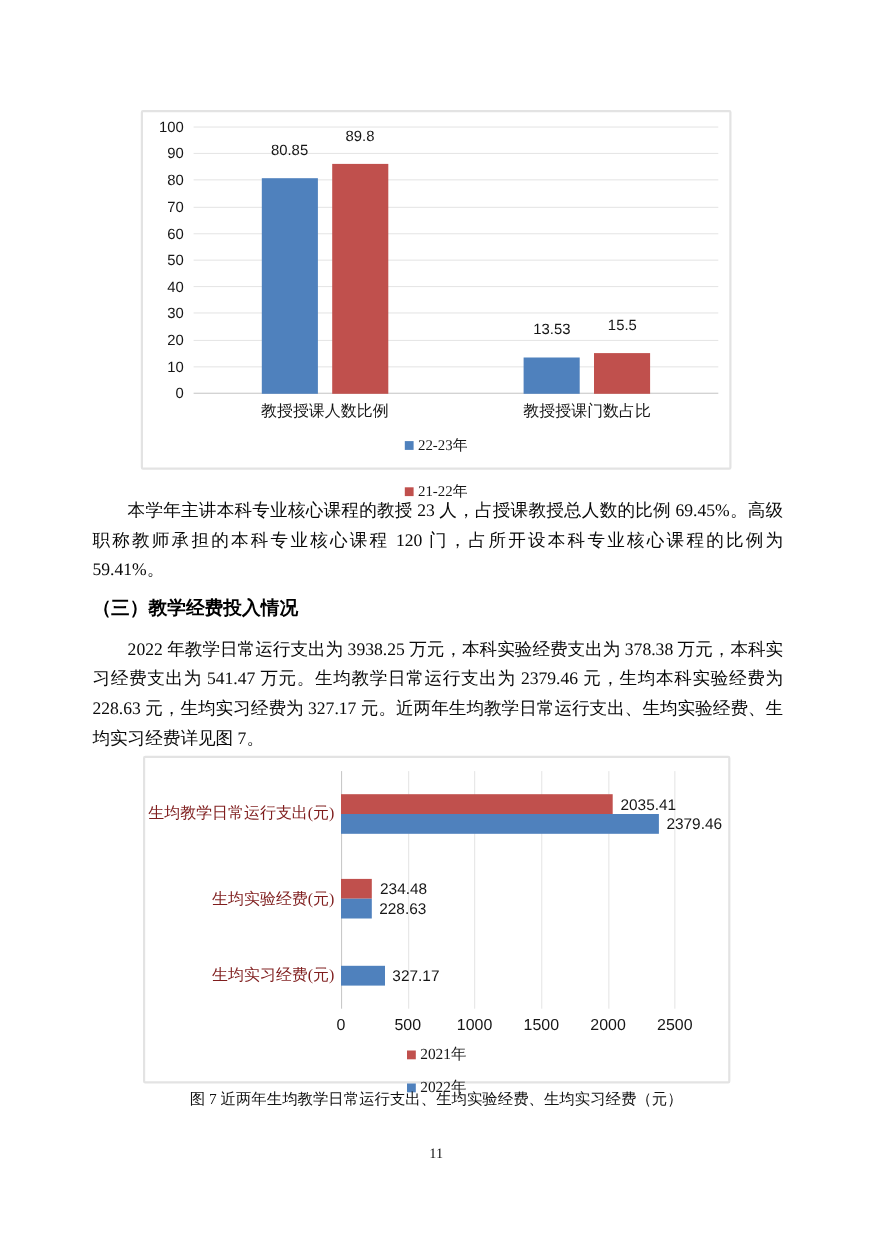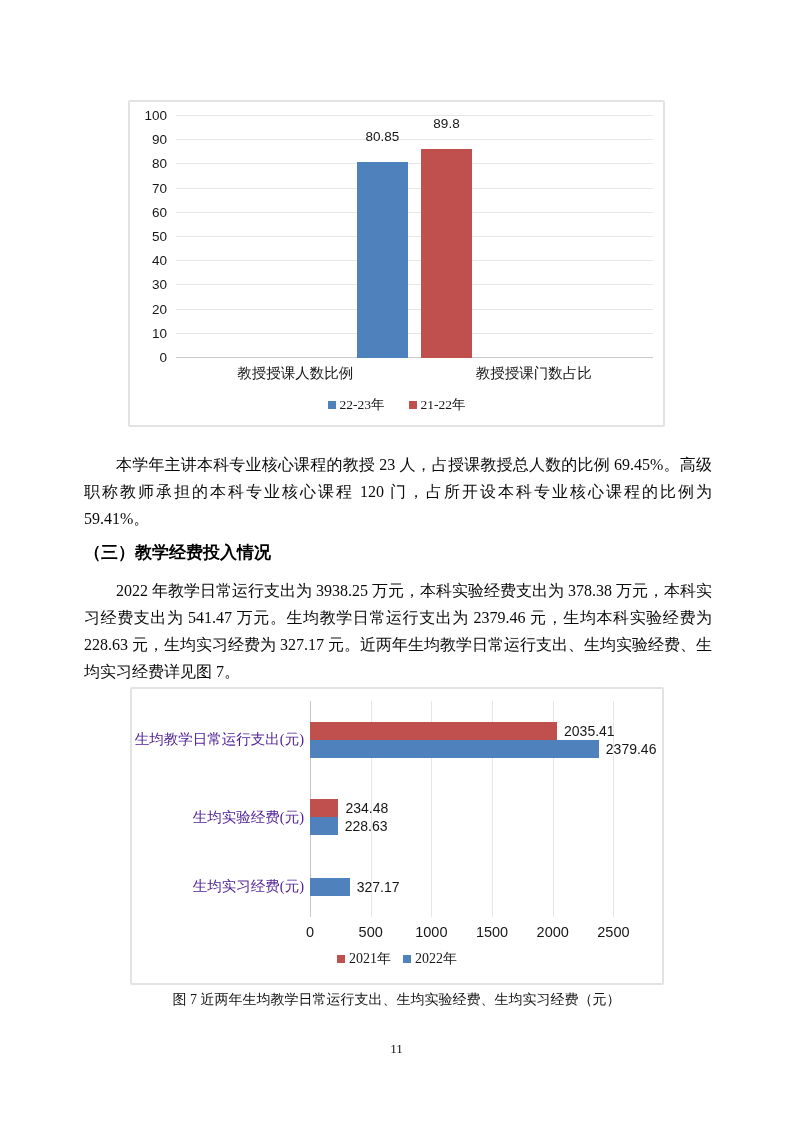--- a/index.html
+++ b/index.html
@@ -17,32 +17,32 @@
   .axisline{background:#c9c9c9;}
   .ytick{position:absolute;right:calc(100% + 9px);width:36px;text-align:right;
          font-family:"Liberation Sans",sans-serif;font-size:13.5px;line-height:16px;color:#161616;}
   .c1-groups{position:absolute;left:0;right:0;top:0;bottom:0;display:flex;}
   .c1-cell{flex:1;display:flex;align-items:flex-end;justify-content:center;gap:13px;height:100%;}
   .c1-barwrap{width:51px;height:100%;display:flex;flex-direction:column;align-items:center;justify-content:flex-end;}
   .dlabel{font-family:"Liberation Sans",sans-serif;font-size:13.5px;margin-bottom:18px;color:#161616;}
   .c1-bar{width:100%;}
   .c1-cats{position:absolute;left:46px;top:262px;width:477px;display:flex;}
   .c1-cat{flex:1;text-align:center;font-size:14.5px;color:#161616;}
-  .legend{display:flex;justify-content:center;align-items:center;}
+  .legend{display:flex;justify-content:center;align-items:center;flex-direction:column;}
   #c1-legend{position:absolute;left:0;right:0;top:294px;gap:24px;}
   .legend-item{display:inline-flex;align-items:center;gap:4px;font-size:13.5px;color:#161616;}
   .legend-marker{width:8px;height:8px;display:inline-block;flex:none;}
 
   
   #c2-grid{position:absolute;left:178px;top:12px;width:352px;height:216px;}
   .vgridline{position:absolute;top:0;bottom:0;width:1px;background:#e6e6e6;}
   .vaxisline{background:#c9c9c9;}
   #c2-rows{position:absolute;left:0;top:12px;width:530px;height:216px;display:flex;flex-direction:column;justify-content:space-around;}
   .c2-row{display:flex;align-items:center;}
-  .c2-label{width:172px;text-align:right;padding-right:6px;font-size:14.5px;color:#4c1d95;flex:none;}
+  .c2-label{width:172px;text-align:right;padding-right:6px;font-size:14.5px;color:#7f1d1d;flex:none;}
   .c2-stack{flex:1;display:flex;flex-direction:column;position:relative;}
   .c2-line{height:18px;display:flex;align-items:center;}
   .c2-bar{height:100%;flex:none;}
   .dlabel2{margin-left:7px;font-family:"Liberation Sans",sans-serif;font-size:14px;white-space:nowrap;color:#161616;}
   #c2-ticks{position:absolute;left:178px;width:352px;top:235px;height:20px;}
   .xtick{position:absolute;transform:translateX(-50%);font-family:"Liberation Sans",sans-serif;font-size:14.5px;color:#161616;}
   #c2-legend{position:absolute;left:0;right:0;top:261px;gap:12px;}
   #c2-legend .legend-item{font-size:14px;}
 
   
@@ -86,20 +86,30 @@
           <div class="c1-cell">
             <div class="c1-barwrap">
               <span class="dlabel">80.85</span>
               <div class="c1-bar" style="height: 80.85%; background: rgb(79, 129, 189);"></div>
             </div>
             <div class="c1-barwrap">
               <span class="dlabel">89.8</span>
               <div class="c1-bar" style="height: 89.8%; background: rgb(192, 80, 77);"></div>
             </div>
           </div>
+          <div class="c1-cell">
+            <div class="c1-barwrap">
+              <span class="dlabel">13.53</span>
+              <div class="c1-bar" style="height: 13.53%; background: rgb(79, 129, 189);"></div>
+            </div>
+            <div class="c1-barwrap">
+              <span class="dlabel">15.5</span>
+              <div class="c1-bar" style="height: 15.5%; background: rgb(192, 80, 77);"></div>
+            </div>
+          </div>
         </div>
       </div>
     <div class="c1-cats" id="c1-cats">
         <div class="c1-cat">教授授课人数比例</div>
         <div class="c1-cat">教授授课门数占比</div>
       </div>
     <div class="legend" id="c1-legend">
         <span class="legend-item">
           <span class="legend-marker" style="background: rgb(79, 129, 189);"></span>
           <span class="legend-text">22-23年</span>

